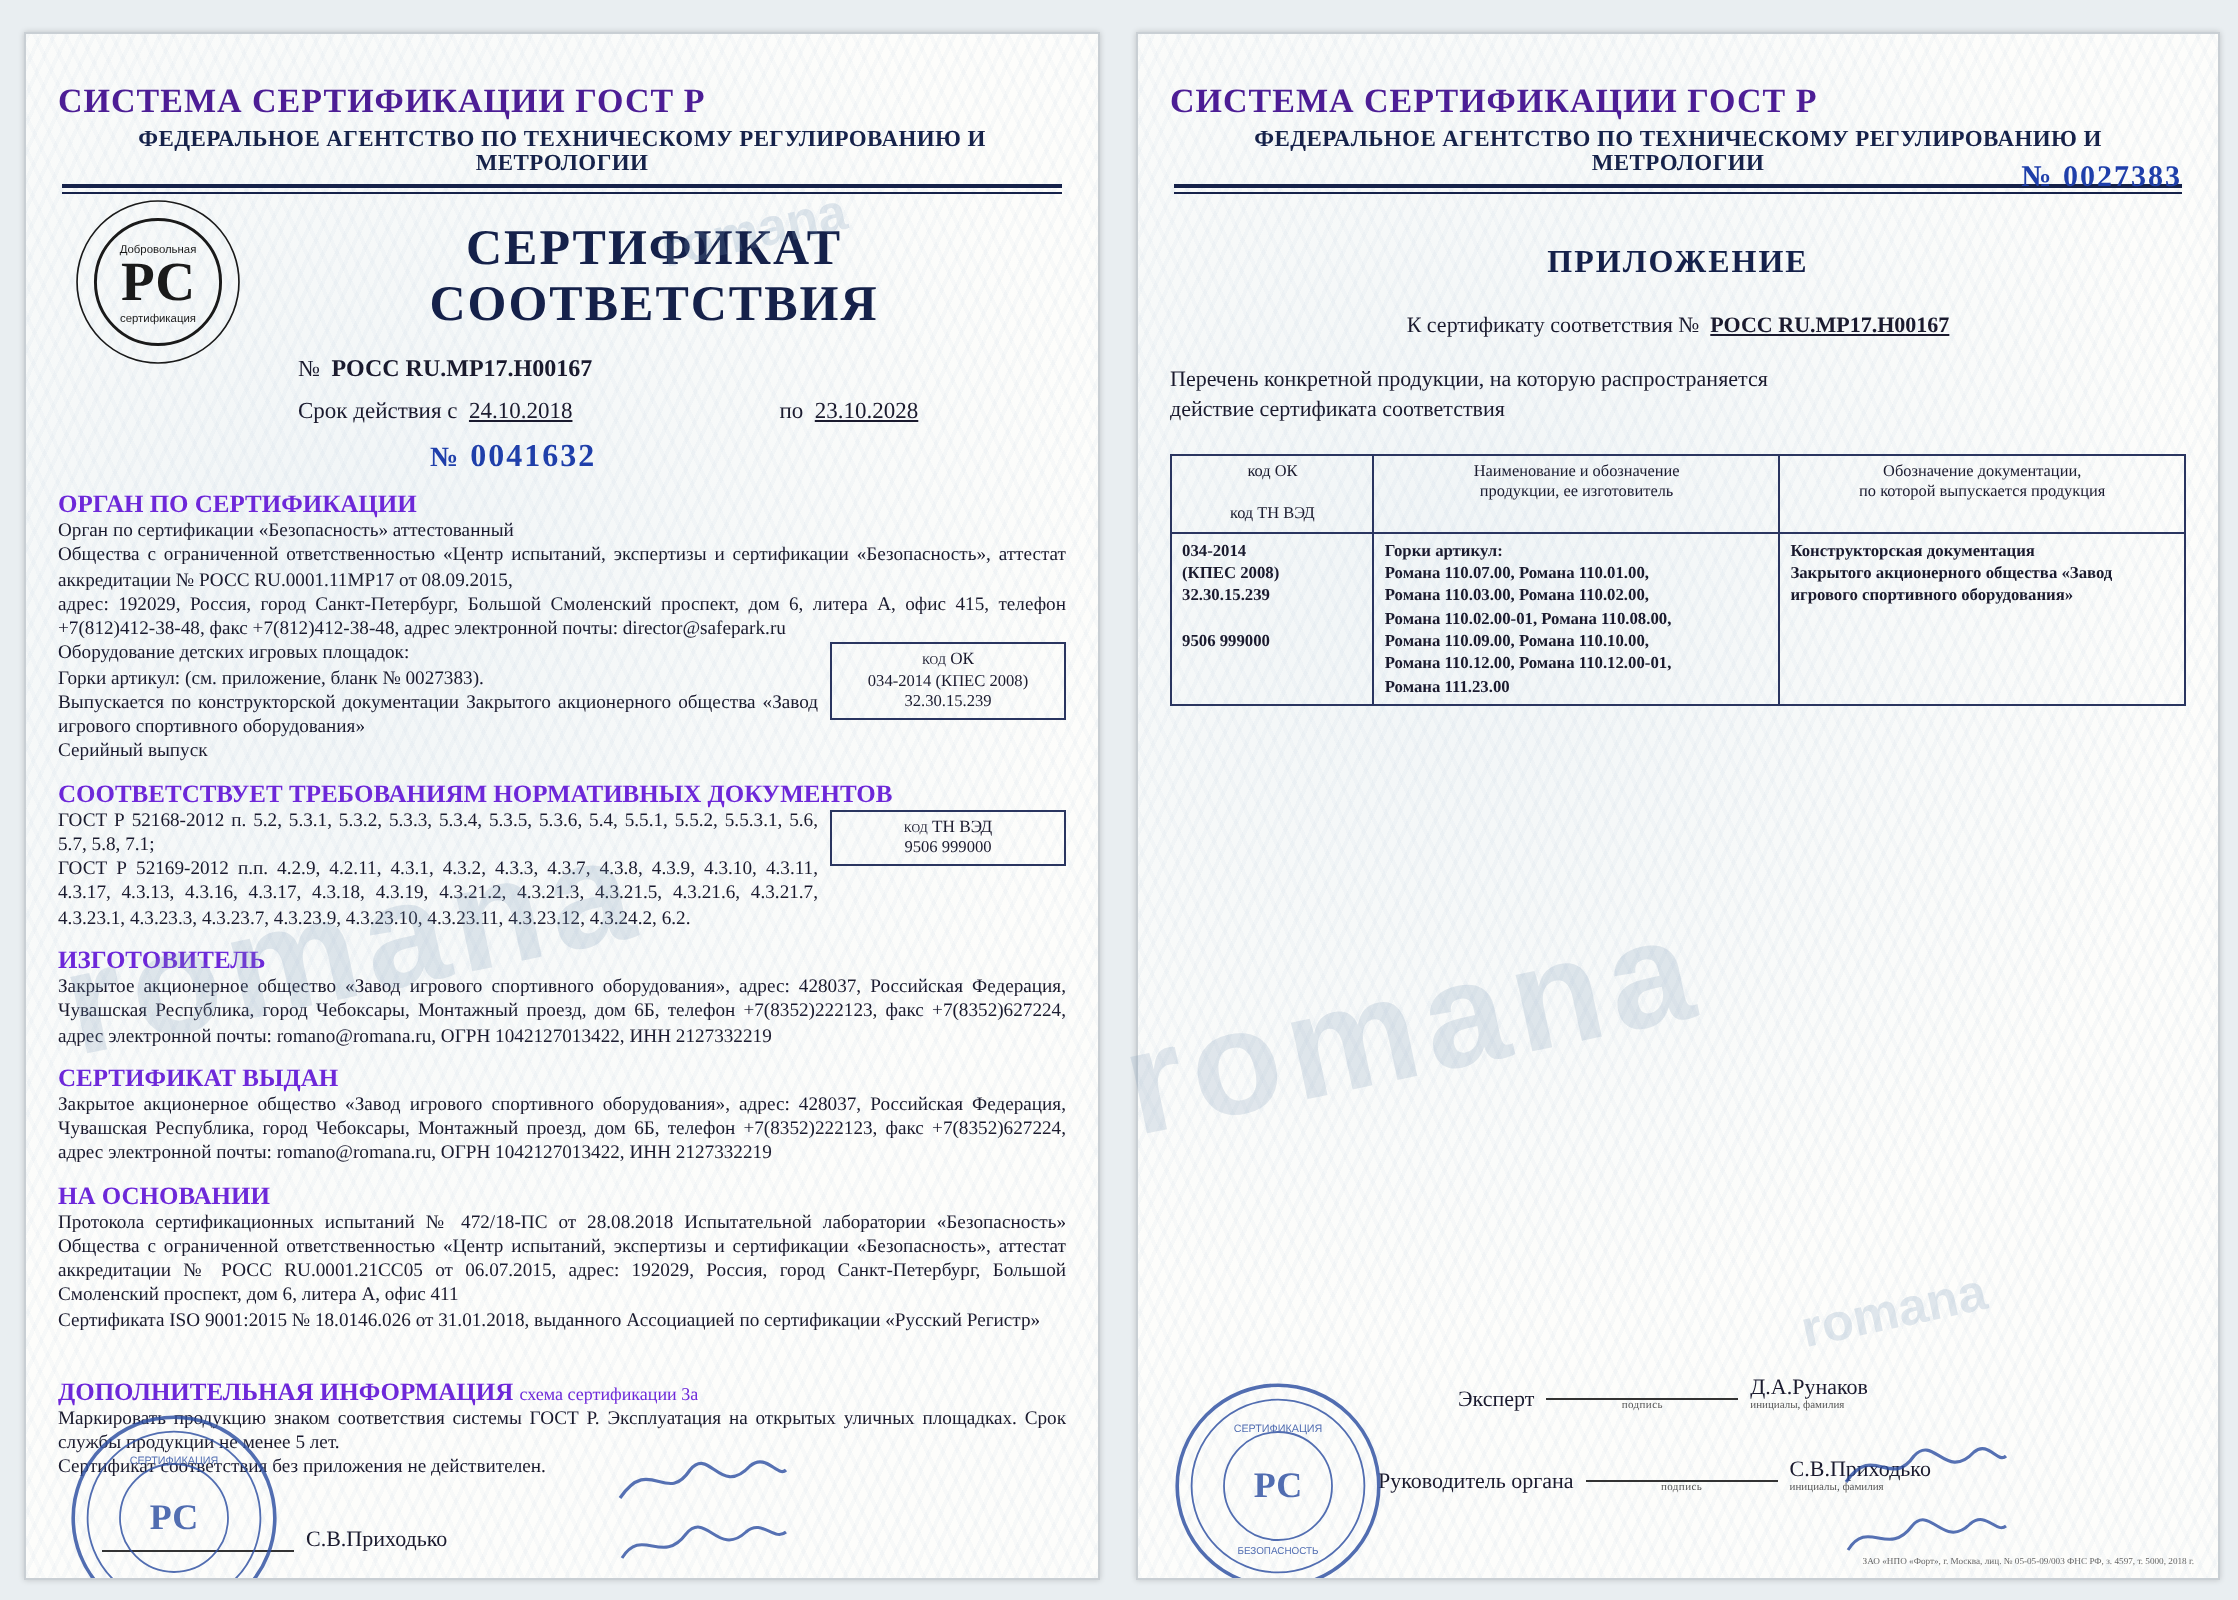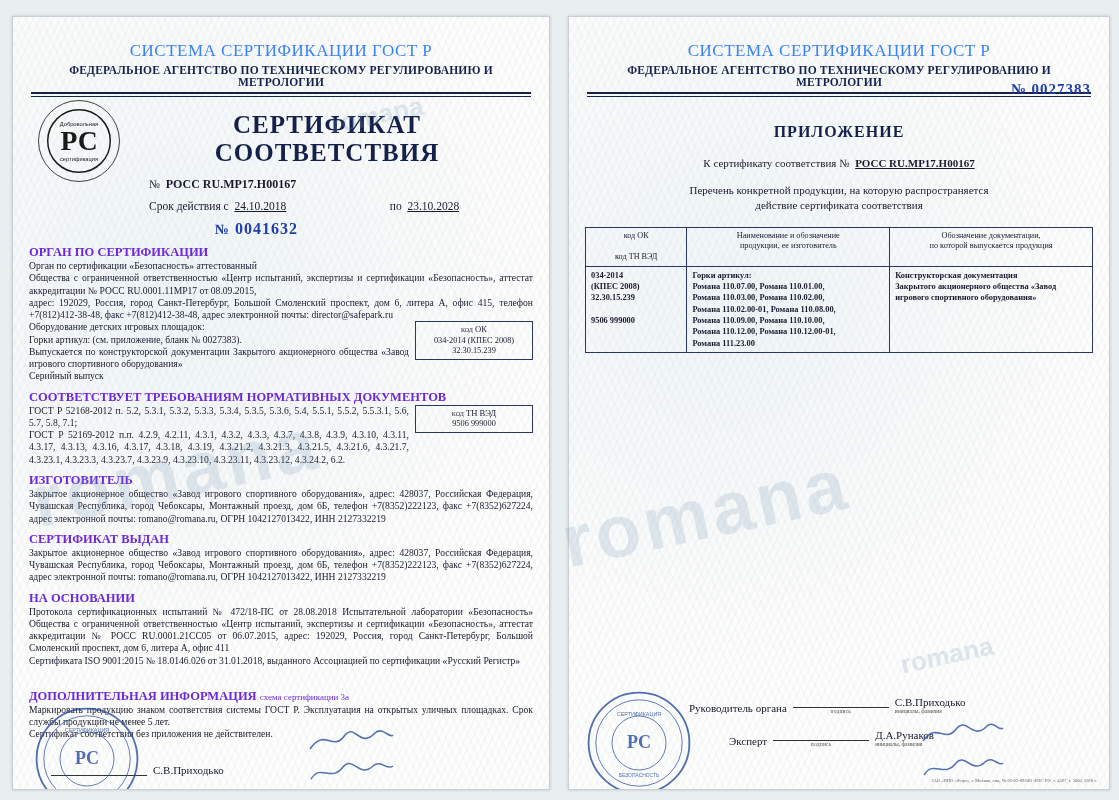--- a/index.html
+++ b/index.html
@@ -25,26 +25,25 @@
     content:"";position:absolute;inset:0;
     background:
       repeating-linear-gradient(115deg, rgba(140,170,200,.055) 0 2px, rgba(255,255,255,0) 2px 6px),
       repeating-linear-gradient(65deg, rgba(150,175,205,.05) 0 2px, rgba(255,255,255,0) 2px 7px),
       radial-gradient(circle at 30% 35%, rgba(180,205,225,.18), rgba(255,255,255,0) 60%);
     pointer-events:none;
   }
   .inner{position:relative;z-index:2;padding:10px 16px 0 16px;}
 
   .hdr-title{
-    text-align:center;
     font-variant:small-caps;
     letter-spacing:.5px;
     font-size:17px;
-    font-weight:normal;
-    color:#3b82f6;
+    font-weight:bold;
+    color:#4c1d95;
     margin-top:14px;
   }
   .hdr-sub{
     text-align:center;
     font-variant:small-caps;
     font-size:11.5px;
     font-weight:bold;
     color:#16224a;
     margin-top:3px;
     letter-spacing:.2px;
@@ -109,21 +108,21 @@
   
   .app-title{
     text-align:center;font-variant:small-caps;font-size:16px;font-weight:bold;
     color:#15214a;margin-top:26px;letter-spacing:1px;
   }
   .app-num{
     position:absolute;right:18px;top:64px;font-size:15px;color:#1f3faa;font-weight:bold;letter-spacing:1px;z-index:3;
   }
   .app-line{text-align:center;font-size:11px;margin-top:16px;}
   .app-line b{font-size:11px;}
-  .app-desc{text-align:center;font-size:11px;margin-top:14px;line-height:1.35;}
+  .app-desc{text-align:left;font-size:11px;margin-top:14px;line-height:1.35;}
   table.ptab{
     width:100%;border-collapse:collapse;margin-top:14px;font-size:8.4px;
   }
   table.ptab th,table.ptab td{
     border:1px solid #2a3560;padding:3px 5px;vertical-align:top;
   }
   table.ptab th{font-weight:normal;text-align:center;font-size:8.2px;line-height:1.3;}
   table.ptab td{line-height:1.35;font-weight:bold;}
   .c1{width:20%}.c2{width:40%}.c3{width:40%}
 
@@ -307,39 +306,39 @@
       </tbody>
     </table>
   </div>
 
   <div class="app-num">
     <span>№</span>
     <span>0027383</span>
   </div>
 
   <div style="position:absolute;left:0;right:0;bottom:42px;z-index:3">
+    <div class="sig-row" style="padding-left:160px;margin-top:8px">
+      <div class="sig-label">Эксперт</div>
+      <div class="sig-line">
+        <div class="ln"></div>
+        <div class="cap">подпись</div>
+      </div>
+      <div class="sig-name">
+        <div>Д.А.Рунаков</div>
+        <div class="cap" style="font-size:5.5px;color:#555">инициалы, фамилия</div>
+      </div>
+    </div>
     <div class="sig-row" style="padding-left:120px">
       <div class="sig-label">Руководитель органа</div>
       <div class="sig-line">
         <div class="ln"></div>
         <div class="cap">подпись</div>
       </div>
       <div class="sig-name">
         <div>С.В.Приходько</div>
-        <div class="cap" style="font-size:5.5px;color:#555">инициалы, фамилия</div>
-      </div>
-    </div>
-    <div class="sig-row" style="padding-left:160px;margin-top:8px">
-      <div class="sig-label">Эксперт</div>
-      <div class="sig-line">
-        <div class="ln"></div>
-        <div class="cap">подпись</div>
-      </div>
-      <div class="sig-name">
-        <div>Д.А.Рунаков</div>
         <div class="cap" style="font-size:5.5px;color:#555">инициалы, фамилия</div>
       </div>
     </div>
   </div>
 
   <svg class="stamp" style="left:16px;top:672px" viewBox="0 0 120 120">
     <circle cx="60" cy="60" r="56" fill="none" stroke="#2d4fa2" stroke-width="2"></circle>
     <circle cx="60" cy="60" r="48" fill="none" stroke="#2d4fa2" stroke-width="1"></circle>
     <circle cx="60" cy="60" r="30" fill="none" stroke="#2d4fa2" stroke-width="1"></circle>
     <text x="60" y="30" font-size="6" text-anchor="middle" fill="#2d4fa2" font-family="Liberation Sans, sans-serif">СЕРТИФИКАЦИЯ</text>

